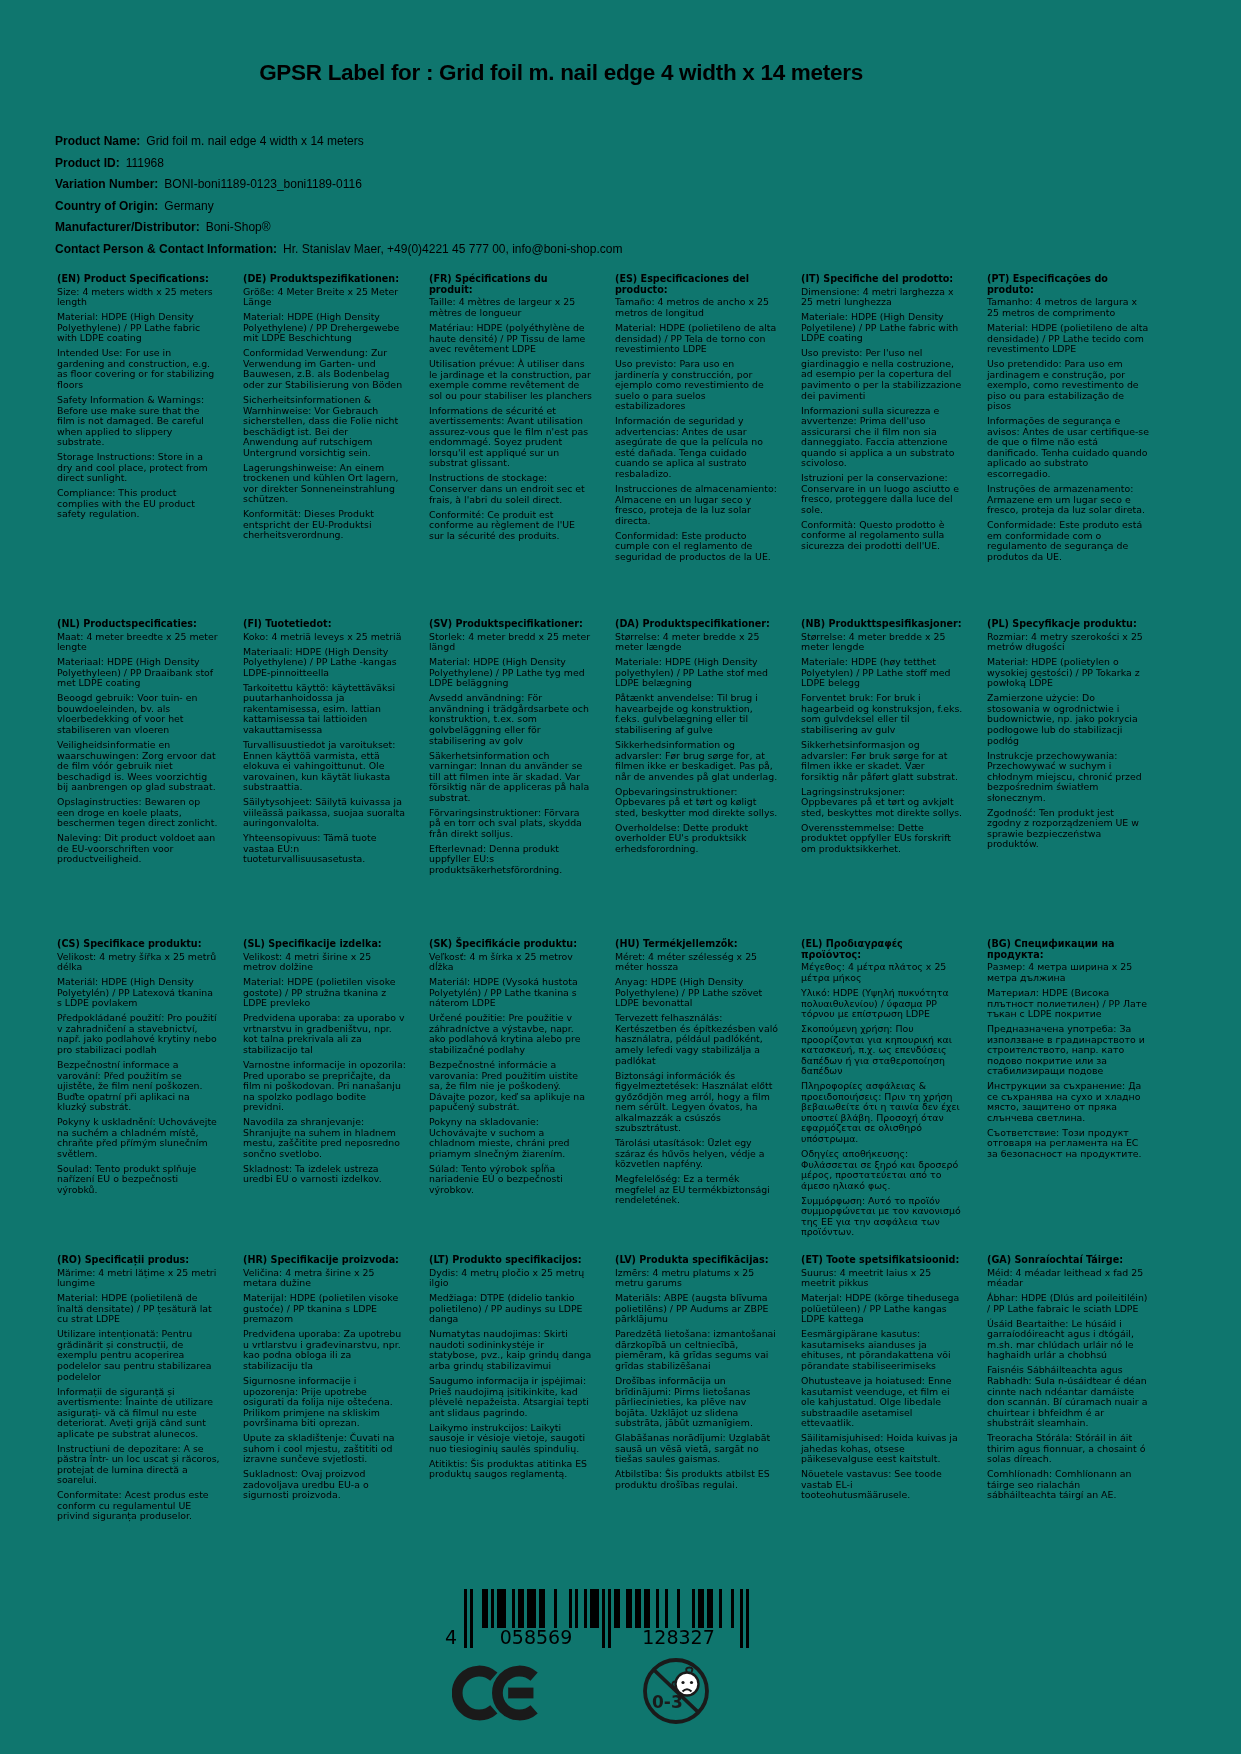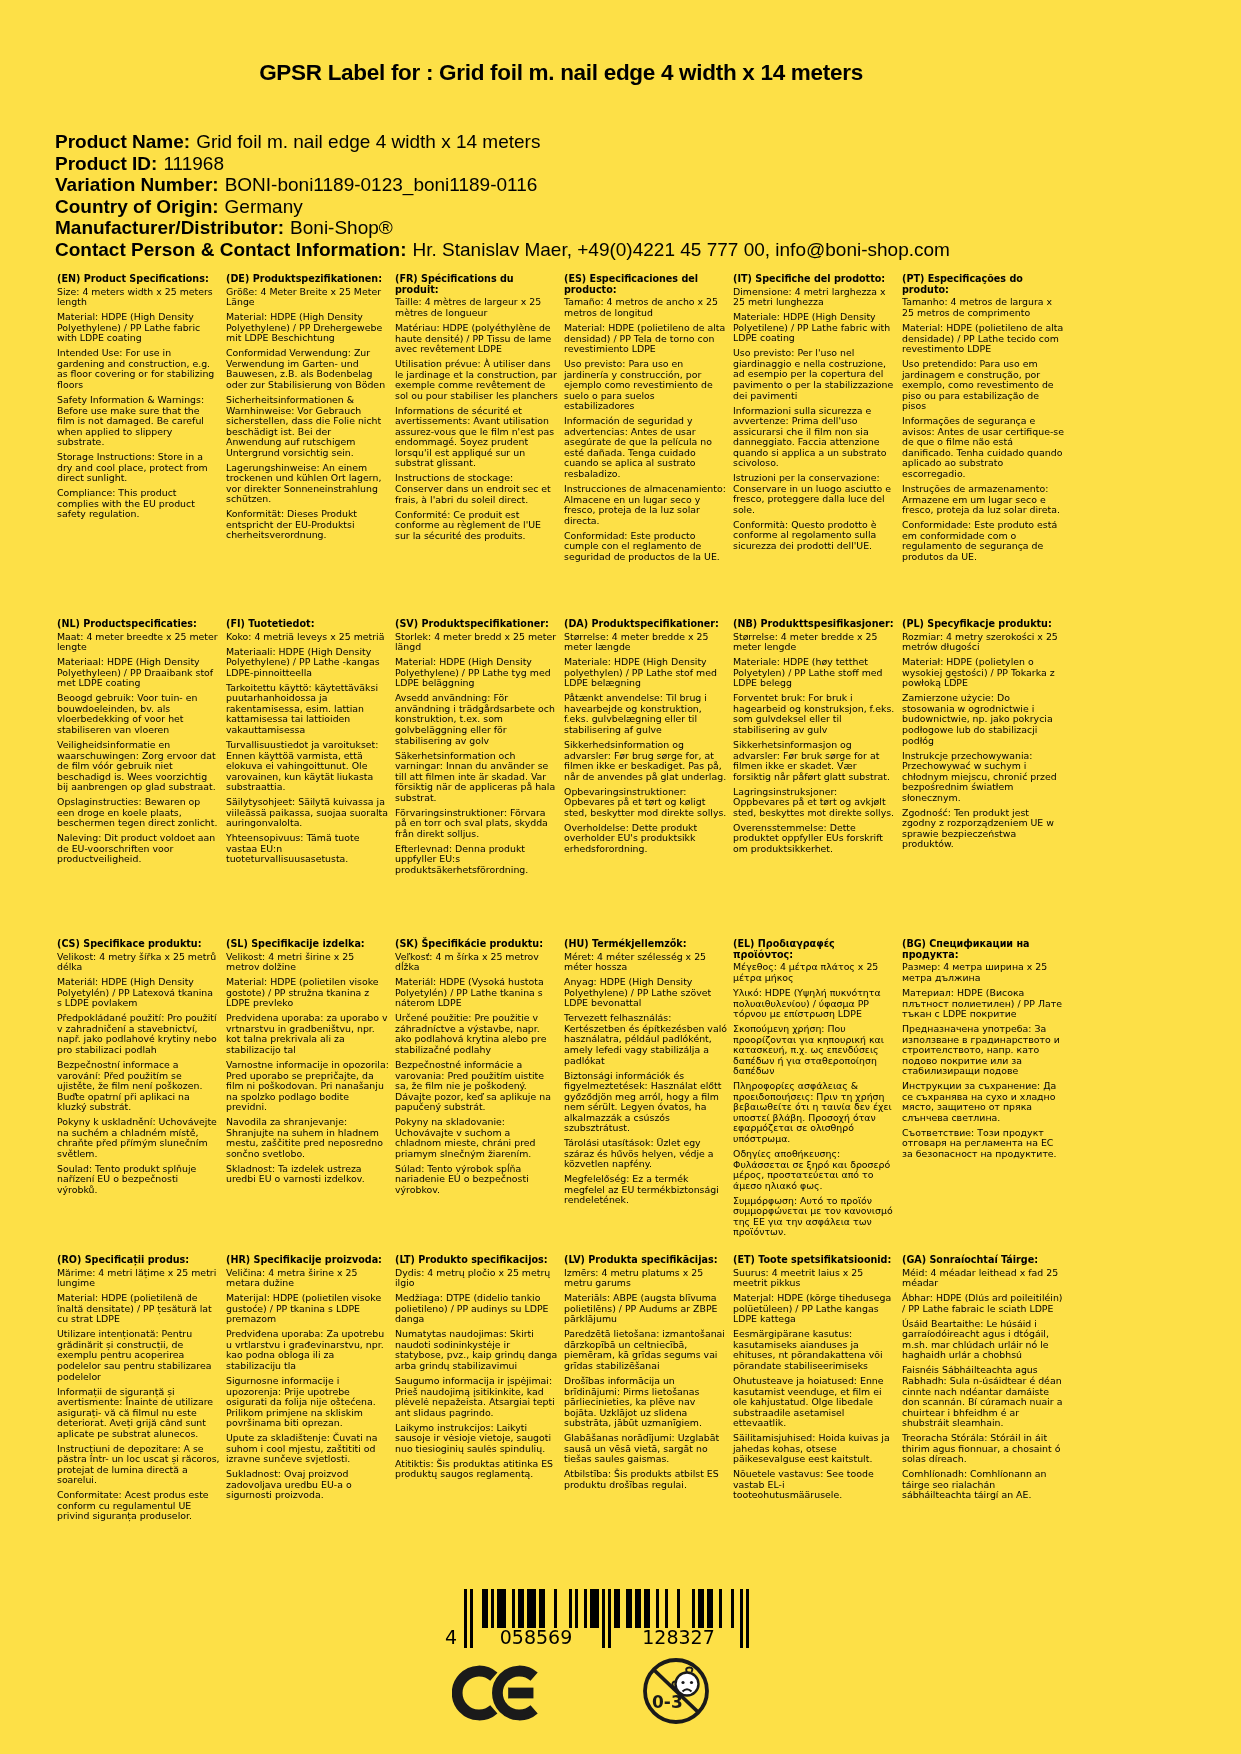--- a/index.html
+++ b/index.html
@@ -1,26 +1,26 @@
 <!DOCTYPE html>
 <html><head>
 <meta charset="utf-8">
 <style>
   html,body{margin:0;padding:0;background:#e8e8e8;}
-  .page{position:relative;width:1241px;height:1754px;background:#fde047;color:#000;
+  .page{position:relative;width:1241px;height:1754px;background:#0f766e;color:#000;
         font-family:"DejaVu Sans",sans-serif;overflow:hidden;margin:0 auto;}
   .title{position:absolute;top:60px;left:0;width:1122px;text-align:center;
          font-family:"Liberation Sans",sans-serif;font-size:22.5px;font-weight:bold;
          letter-spacing:-0.3px;white-space:nowrap;}
   .product-info{position:absolute;left:55px;top:131px;
-         font-family:"Liberation Sans",sans-serif;font-size:19px;line-height:21.6px;}
+         font-family:"Liberation Sans",sans-serif;font-size:12px;line-height:21.6px;}
   .info-label{font-weight:bold;}
   .info-value{padding-left:6px;}
   .spec-grid{position:absolute;left:57px;top:274px;
-         display:grid;grid-template-columns:repeat(6,163px);column-gap:6px;
+         display:grid;grid-template-columns:repeat(6,163px);column-gap:23px;
          grid-template-rows:345px 320px 316px auto;}
   .spec-block{font-size:9.4px;line-height:1.12;color:#000;}
   .spec-heading{font-weight:bold;font-size:9.6px;margin:0 0 2px 0;}
   .spec-block p{margin:0 0 4.5px 0;}
   .barcode{position:absolute;left:438px;top:1589px;}
   .ce-mark{position:absolute;left:452px;top:1663px;}
   .age-warning{position:absolute;left:640px;top:1655px;}
 </style>
 </head>
 <body>

